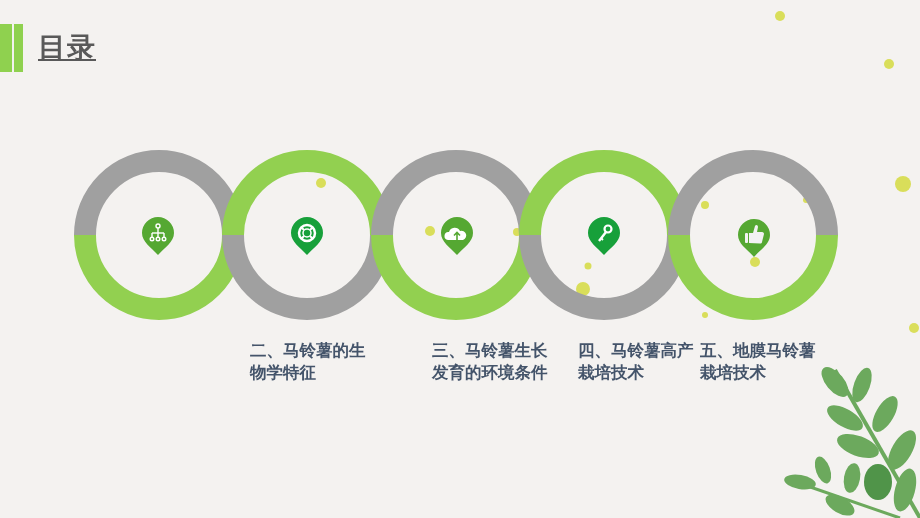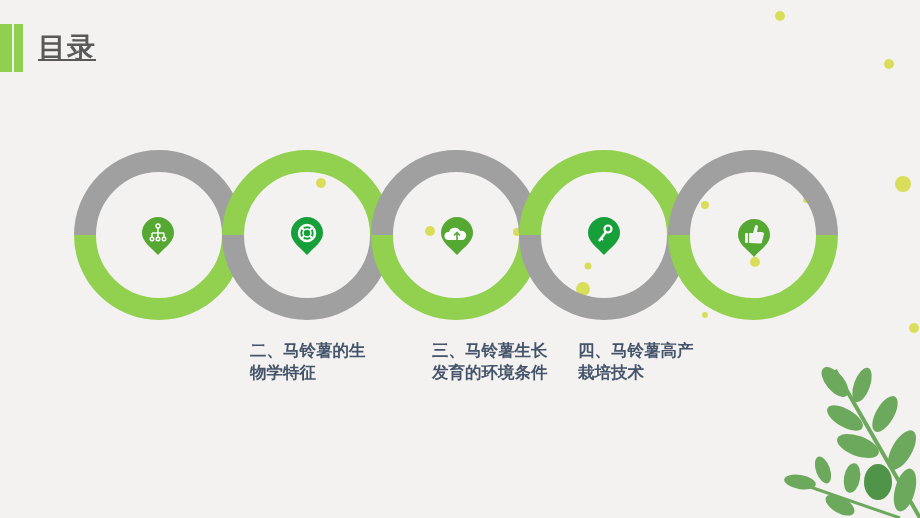--- a/index.html
+++ b/index.html
@@ -134,13 +134,14 @@
       <g fill="#f2f2f2">
         <rect x="745" y="233" width="3" height="10" rx="1"></rect>
         <path d="M 749 233 L 753 233 L 755 226 c 1 -2 3 -1 3 1 L 757 232 L 762 232 c 1.5 0 2 1 2 2 L 762 242 c 0 1 -1 1.5 -2 1.5 L 749 243 z"></path>
       </g>
     </g>
   </svg>
 
   <div class="label" style="left:250px; width:120px;">二、马铃薯的生物学特征</div>
   <div class="label" style="left:396px; width:118px;margin-left:36px;">三、马铃薯生长发育的环境条件</div>
   <div class="label" style="left:543px; width:120px;margin-left:35px;">四、马铃薯高产栽培技术</div>
+  <div class="label" style="left:700px; width:120px;">五、地膜马铃薯栽培技术</div>
 </div>
 
 </body></html>

